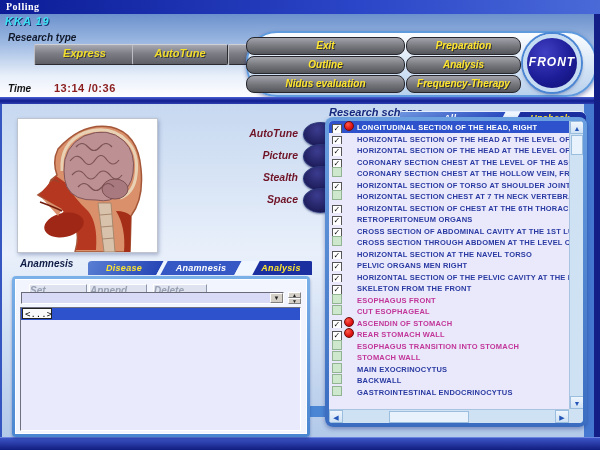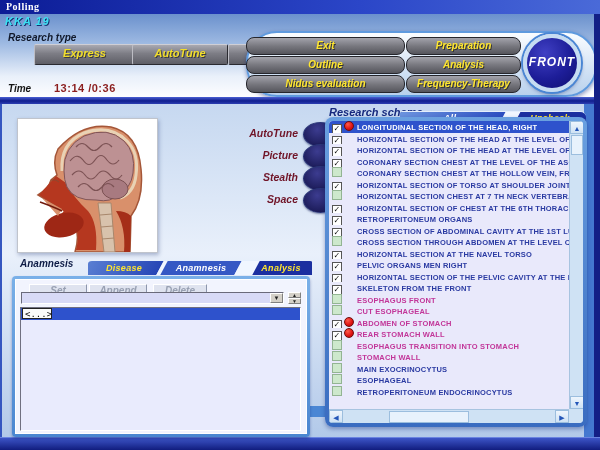--- a/index.html
+++ b/index.html
@@ -81,21 +81,21 @@
   .up::before{content:"▲";} .down::before{content:"▼";} .left::before{content:"◀";} .right::before{content:"▶";}
   .vthumb{position:absolute;left:1px;top:14px;width:12px;height:20px;background:#e8f2fc;border:1px solid #9cbede;box-sizing:border-box;}
   .hthumb{position:absolute;left:60px;top:1px;width:80px;height:12px;background:#e8f2fc;border:1px solid #9cbede;box-sizing:border-box;}
   
   .an-title{position:absolute;left:20px;top:258px;color:#0e1c46;font:bold italic 10px "Liberation Sans",sans-serif;}
   .an-panel{position:absolute;left:12px;top:276px;width:298px;height:161px;border-radius:4px;
     background:linear-gradient(180deg,#7ab0e8,#4a86d0);box-shadow:0 2px 3px rgba(20,40,120,.4);}
   .an-inner{position:absolute;left:3px;top:3px;width:292px;height:155px;background:#f2f4fe;border:1px solid #fff;box-sizing:border-box;}
   .an-btn{position:absolute;top:4px;height:13px;background:#dfe3ef;
     border:1px solid #8d96ac;border-top-color:#ffffff;border-left-color:#ffffff;
-    color:#98a0b2;font:bold italic 10px "Liberation Sans",sans-serif;text-align:center;line-height:11px;box-sizing:border-box;}
+    color:#98a0b2;font:bold italic 10px "Liberation Sans",sans-serif;text-align:left;line-height:11px;box-sizing:border-box;}
   .combo{position:absolute;left:5px;top:12px;width:263px;height:12px;background:#d8daf6;
     border:1px solid #fff;border-top-color:#6a6a7a;border-left-color:#6a6a7a;box-sizing:border-box;}
   .ddbtn{position:absolute;right:0;top:0;width:13px;height:10px;background:#d4d0c8;
     border:1px solid #808080;border-top-color:#fff;border-left-color:#fff;
     font-size:6px;color:#222;text-align:center;line-height:9px;box-sizing:border-box;}
   .spinner{position:absolute;left:272px;top:12px;width:13px;height:12px;}
   .spin{position:absolute;left:0;width:13px;height:6px;background:#d4d0c8;
     border:1px solid #808080;border-top-color:#fff;border-left-color:#fff;
     font-size:5px;color:#222;text-align:center;line-height:4px;box-sizing:border-box;}
   .an-list{position:absolute;left:4px;top:27px;width:281px;height:124px;background:#e9ebfd;
@@ -191,27 +191,27 @@
           <div class="srow"><span class="cb on">✓</span><span class="dot hide"></span><span>HORIZONTAL SECTION OF CHEST AT THE 6TH THORACIC VER</span></div>
           <div class="srow"><span class="cb on">✓</span><span class="dot hide"></span><span>RETROPERITONEUM ORGANS</span></div>
           <div class="srow"><span class="cb on">✓</span><span class="dot hide"></span><span>CROSS SECTION OF ABDOMINAL CAVITY AT THE 1ST LUMBAR</span></div>
           <div class="srow"><span class="cb off"></span><span class="dot hide"></span><span>CROSS SECTION THROUGH ABDOMEN AT THE LEVEL OF THE</span></div>
           <div class="srow"><span class="cb on">✓</span><span class="dot hide"></span><span>HORIZONTAL SECTION AT THE NAVEL TORSO</span></div>
           <div class="srow"><span class="cb on">✓</span><span class="dot hide"></span><span>PELVIC ORGANS MEN RIGHT</span></div>
           <div class="srow"><span class="cb on">✓</span><span class="dot hide"></span><span>HORIZONTAL SECTION OF THE PELVIC CAVITY AT THE LEVEL O</span></div>
           <div class="srow"><span class="cb on">✓</span><span class="dot hide"></span><span>SKELETON FROM THE FRONT</span></div>
           <div class="srow pink"><span class="cb off"></span><span class="dot hide"></span><span>ESOPHAGUS FRONT</span></div>
           <div class="srow pink"><span class="cb off"></span><span class="dot hide"></span><span>CUT ESOPHAGEAL</span></div>
-          <div class="srow pink"><span class="cb on">✓</span><span class="dot"></span><span>ABDOMEN OF STOMACH</span></div>
+          <div class="srow pink"><span class="cb on">✓</span><span class="dot"></span><span>ASCENDIN OF STOMACH</span></div>
           <div class="srow pink"><span class="cb on">✓</span><span class="dot"></span><span>REAR STOMACH WALL</span></div>
           <div class="srow pink"><span class="cb off"></span><span class="dot hide"></span><span>ESOPHAGUS TRANSITION INTO STOMACH</span></div>
           <div class="srow pink"><span class="cb off"></span><span class="dot hide"></span><span>STOMACH WALL</span></div>
           <div class="srow"><span class="cb off"></span><span class="dot hide"></span><span>MAIN EXOCRINOCYTUS</span></div>
-          <div class="srow"><span class="cb off"></span><span class="dot hide"></span><span>ESOPHAGEAL</span></div>
-          <div class="srow"><span class="cb off"></span><span class="dot hide"></span><span>RETROPERITONEUM ENDOCRINOCYTUS</span></div>
+          <div class="srow"><span class="cb off"></span><span class="dot hide"></span><span>BACKWALL</span></div>
+          <div class="srow"><span class="cb off"></span><span class="dot hide"></span><span>GASTROINTESTINAL ENDOCRINOCYTUS</span></div>
         </div>
       <div class="vscroll">
         <div class="sarrow up" style="left:0;top:0"></div>
         <div class="vthumb"></div>
         <div class="sarrow down" style="left:0;top:275px"></div>
       </div>
       <div class="hscroll">
         <div class="sarrow left" style="left:0;top:0"></div>
         <div class="hthumb"></div>
         <div class="sarrow right" style="left:226px;top:0"></div>

